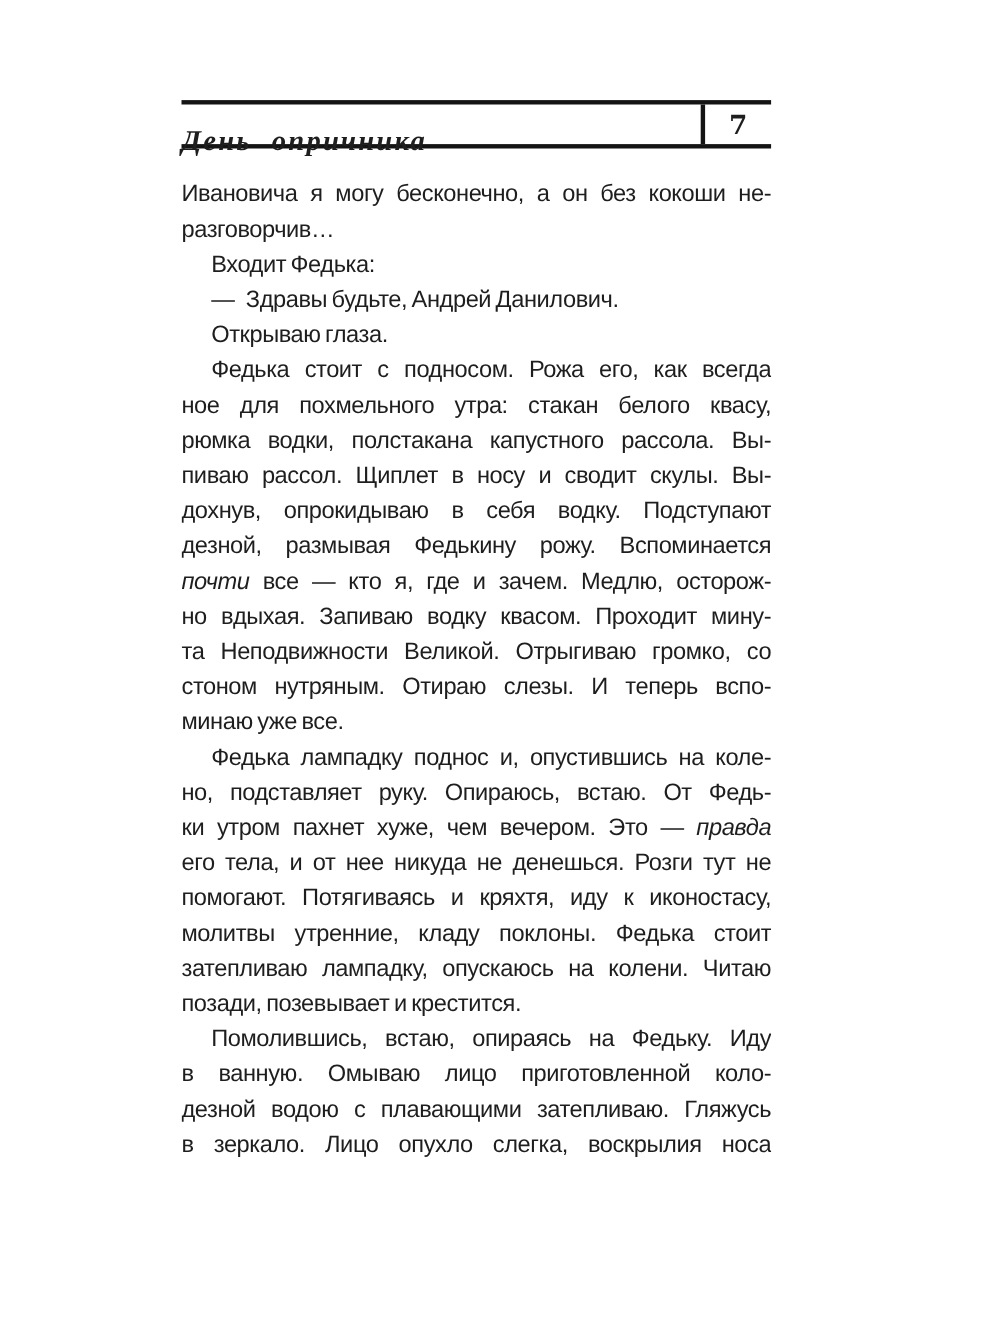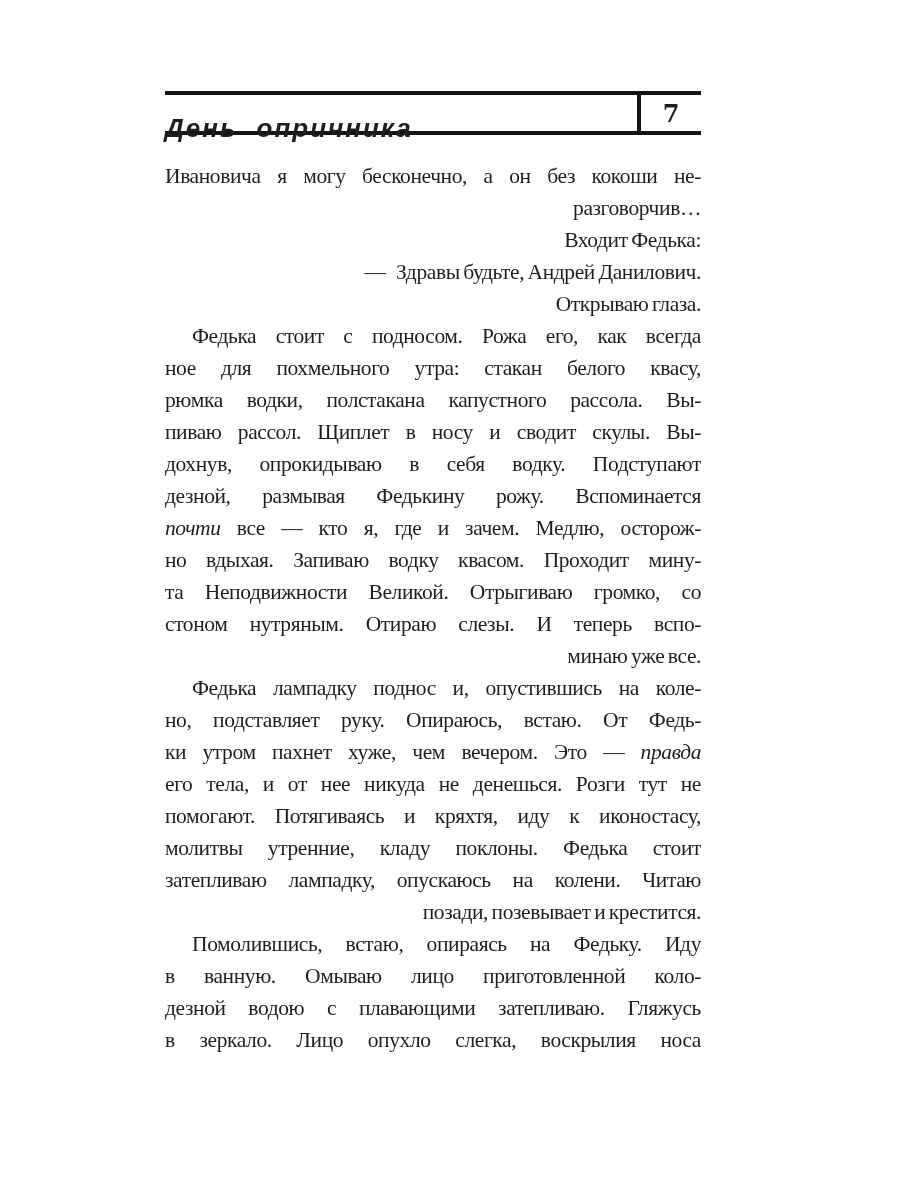--- a/index.html
+++ b/index.html
@@ -24,21 +24,21 @@
   .rule {
     height: 4px;
     background: var(--rule, #141414);
   }
   .header-row {
     display: flex;
     align-items: center;
     height: 36px;
   }
   .header-title {
-    font-family: Liberation Sans, sans-serif;
+    font-family: Liberation Serif, serif;
     font-style: italic;
     font-weight: bold;
     font-size: 26px;
     letter-spacing: 2px;
     word-spacing: 10px;
     color: var(--ink, #1e1e1e);
     padding-top: 2px;
     white-space: nowrap;
     margin-top: 28px;
   }
@@ -60,25 +60,25 @@
     position: absolute;
     left: 165px;
     top: 160px;
     width: 536px;
     font-size: 21.5px;
     line-height: 32px;
     letter-spacing: -0.4px;
     word-spacing: -1.5px;
     color: var(--ink, #1e1e1e);
   }
-  .paragraph { margin: 0; font-family: Liberation Serif, serif; }
+  .paragraph { margin: 0; }
   .line {
     height: 32px;
     overflow: hidden;
-    text-align: right;
+    text-align: left;
     white-space: normal;
   }
   .line.justify {
     text-align: justify;
     text-align-last: justify;
   }
   .line.indent { text-indent: 27px; }
   .line em { font-style: italic; }
 </style>
 </head>

